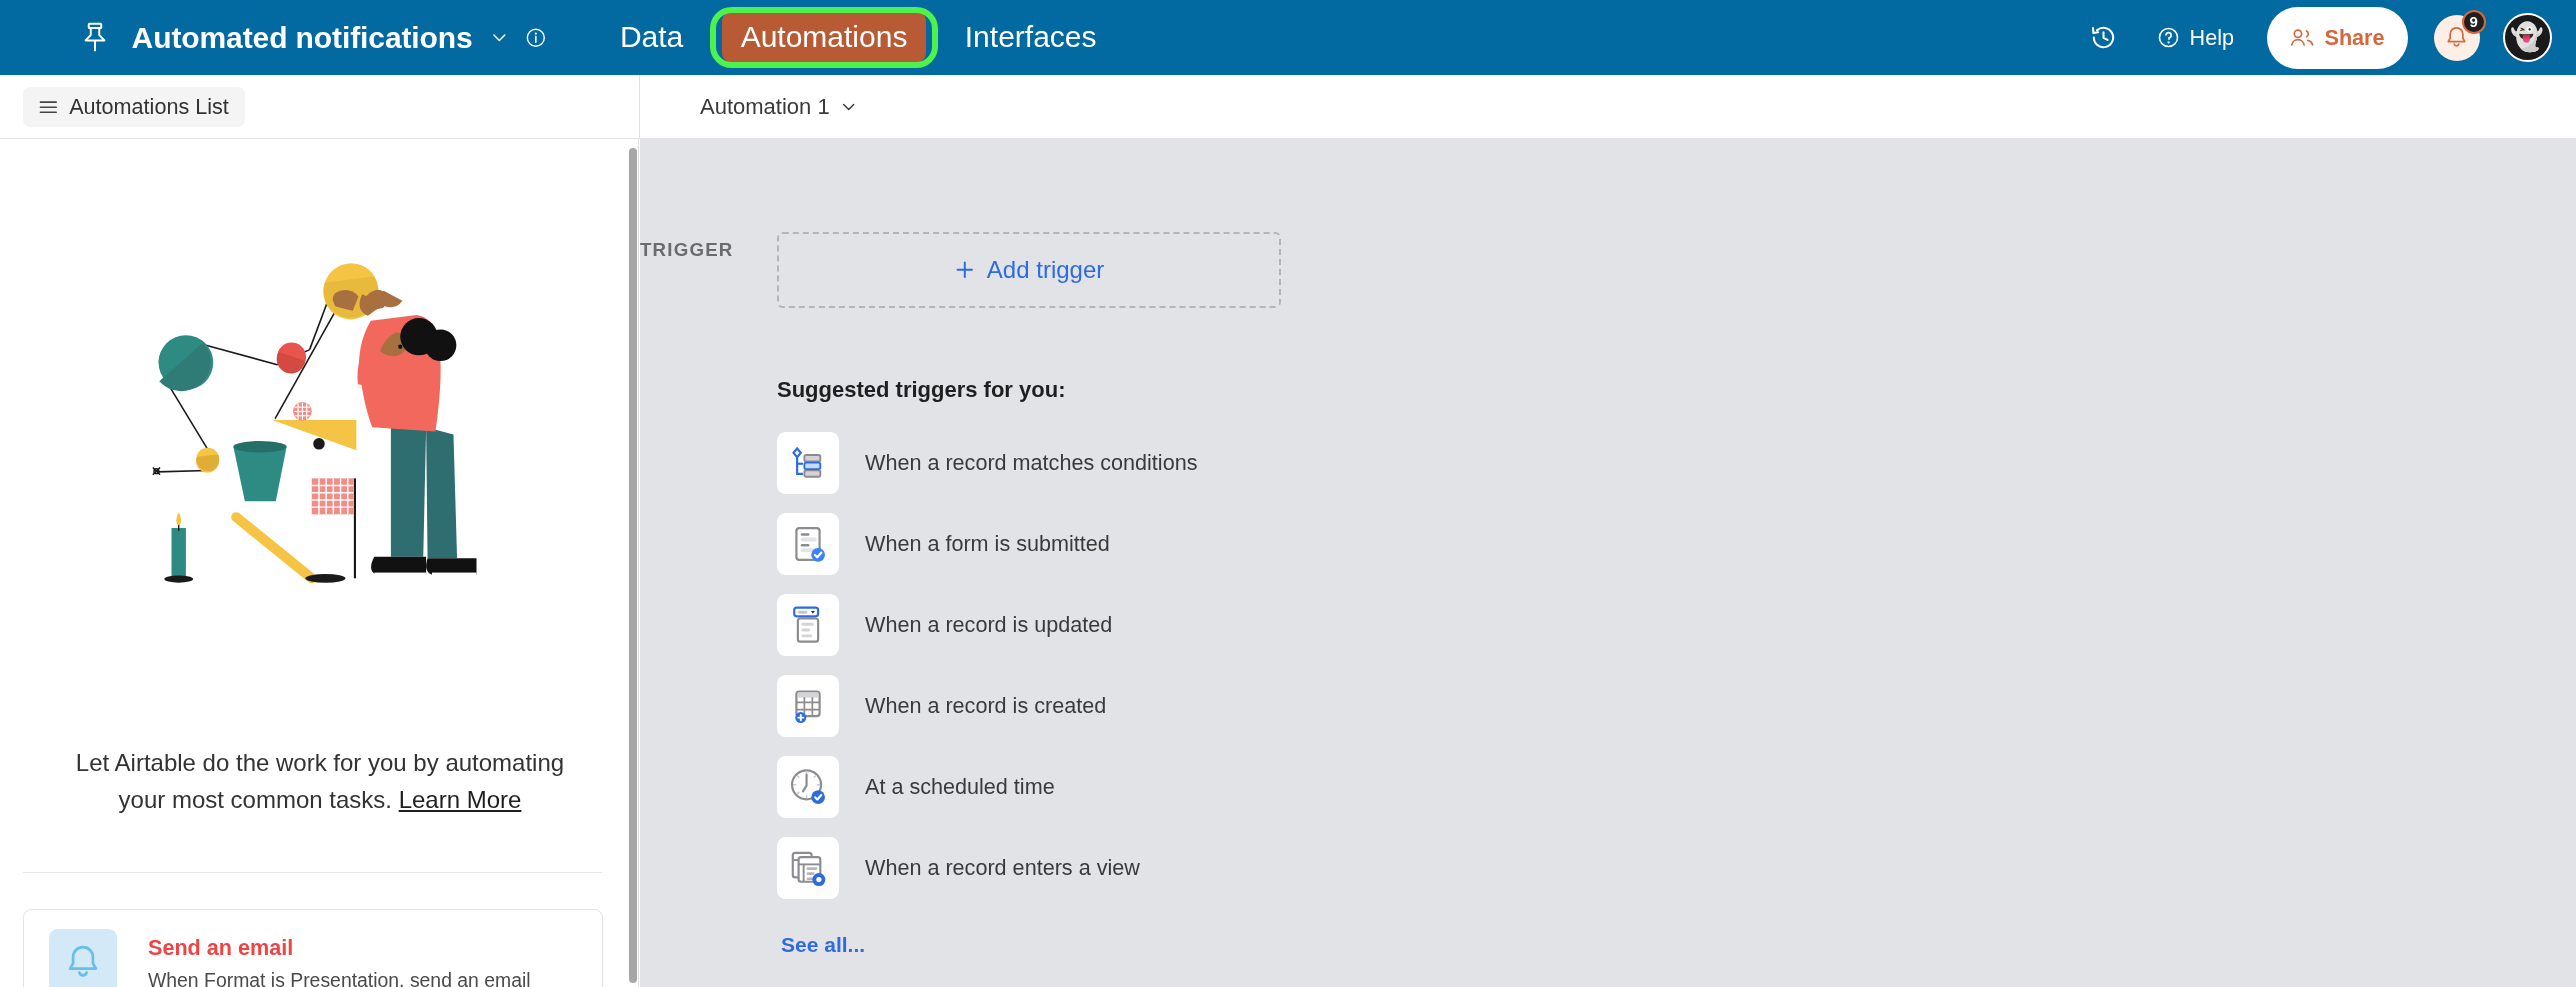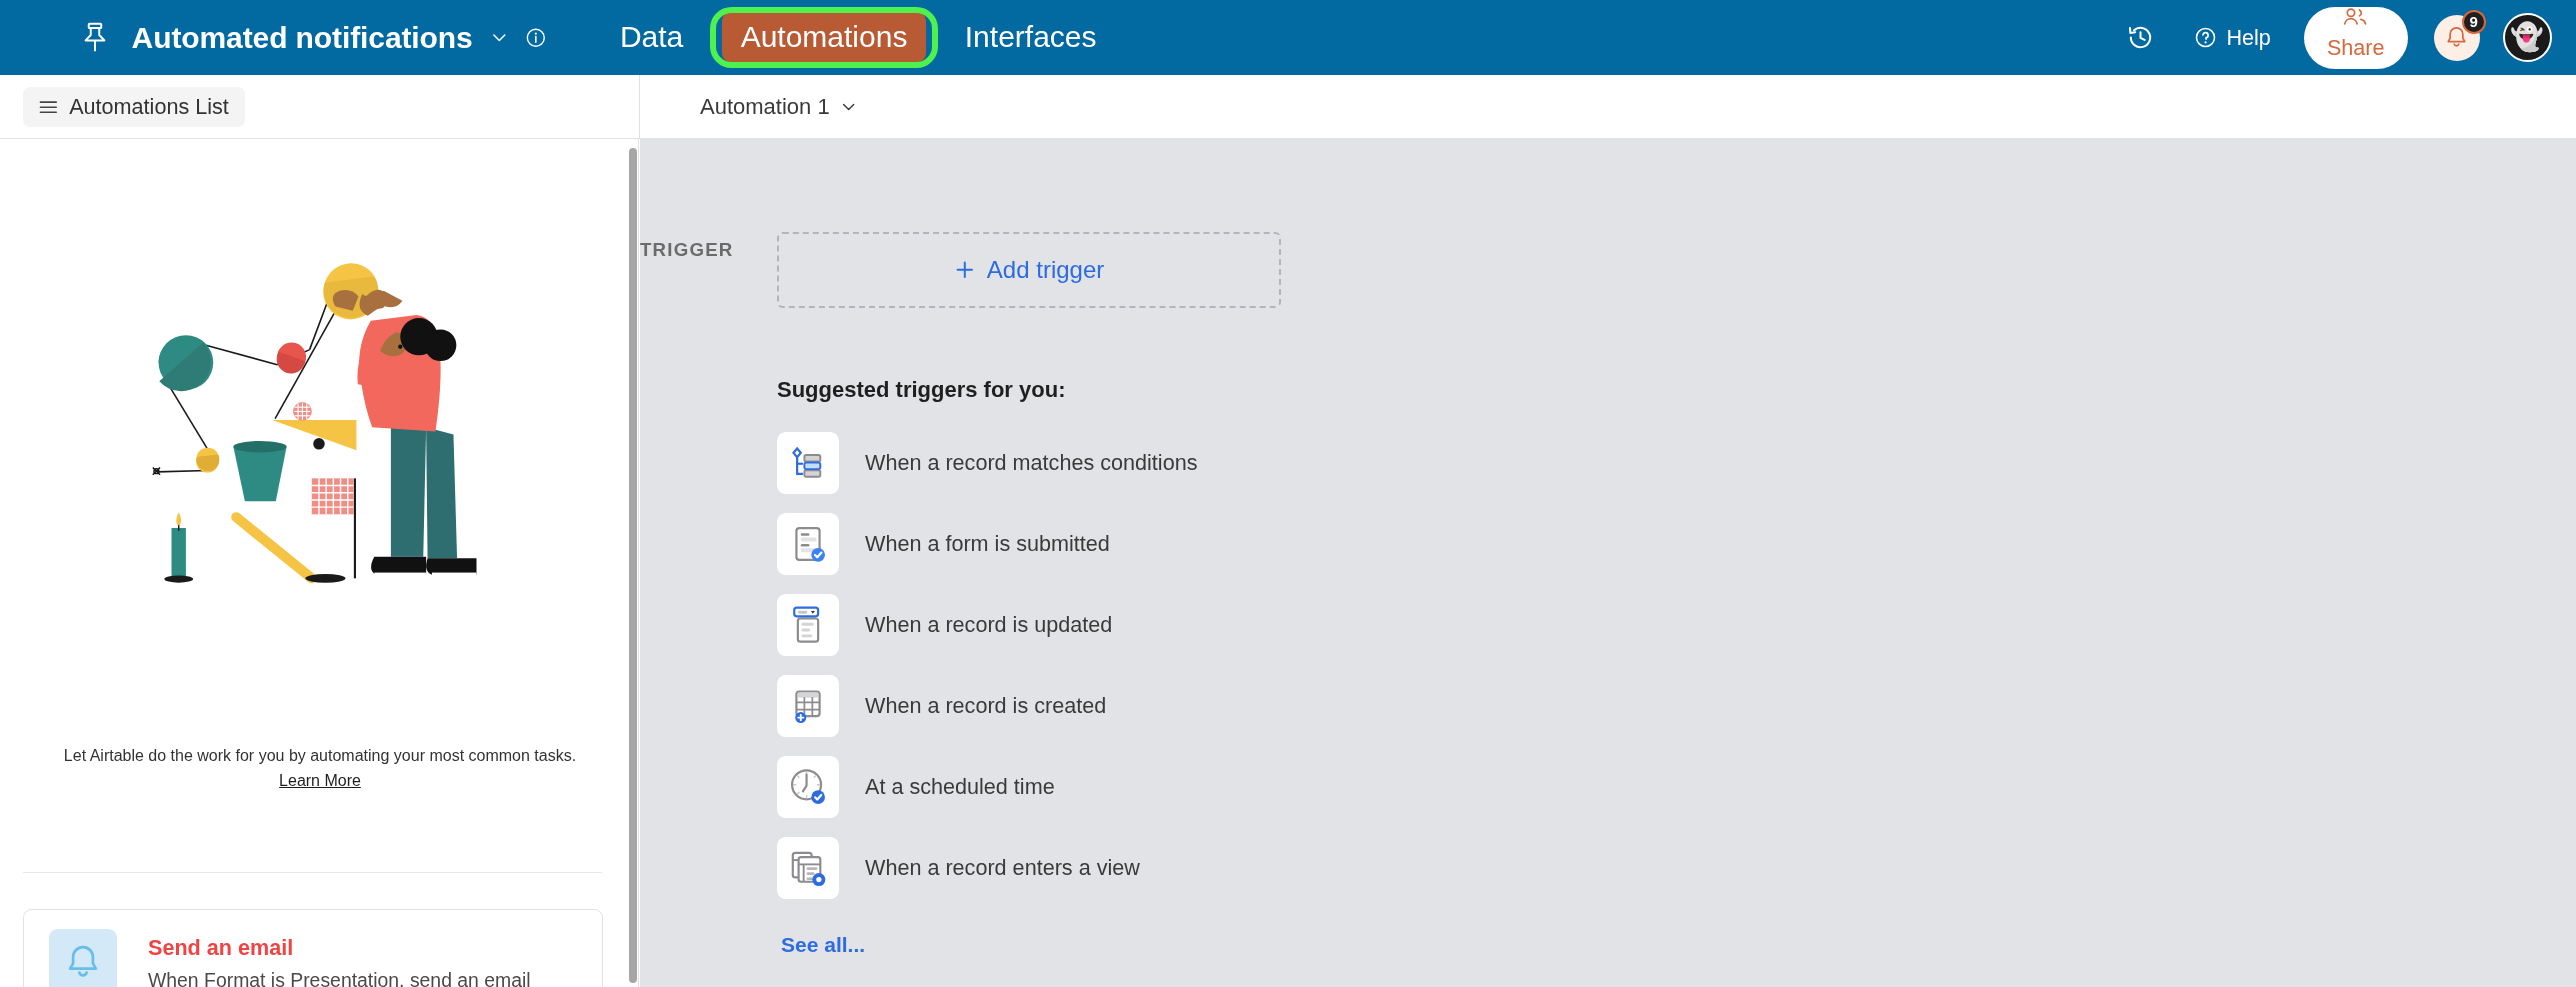--- a/index.html
+++ b/index.html
@@ -56,23 +56,22 @@
   }
   .history-icon { width: 29px; height: 29px; display:block; margin-right: 39px; }
   .help-btn { display: flex; align-items: center; gap: 9.4px; margin-right: 33px; }
   .help-q { width: 23px; height: 23px; display:block; }
   .help-label { color: #fff; font-size: 21.6px; }
   .share-btn {
     background: #fff; color: #D5683D;
     border-radius: 719px;
     height: 62px; padding: 0 23px;
     display: flex; align-items: center; gap: 10px;
-    font-size: 21.6px; font-weight: 400;
+    font-size: 21.6px; font-weight: 700;
     margin-right: 26px;
-    flex-direction: column;
   }
   .share-people { width: 24.5px; height: 18.7px; display:block; }
   .bell-wrap { position: relative; margin-right: 23px; }
   .bell-circle {
     width: 46px; height: 46px; border-radius: 719px;
     background: #FDEEE6;
     display: flex; align-items: center; justify-content: center;
   }
   .bell-glyph { width: 23px; height: 26px; display:block; }
   .bell-badge {
@@ -122,21 +121,21 @@
   .sidebar {
     position: absolute; top: 139px; left: 0;
     width: 639px; height: 849px;
     background: #ffffff;
     border-right: 0.7px solid #E0E0E0;
     overflow: hidden;
   }
   .illustration { position: absolute; left: 137px; top: 101px; width: 374px; height: 353px; }
   .empty-text {
     position: absolute; left: 52px; top: 605px; width: 536px;
-    text-align: center; font-size: 16px; line-height: 1.55; color: #333;
+    text-align: center; font-size: 24px; line-height: 1.55; color: #333;
   }
   .learn-more { text-decoration: underline; color: #1f1f1f; }
   .side-divider {
     position: absolute; left: 23px; top: 733px; width: 579px; height: 1.4px;
     background: #E8E8EA;
   }
   .card {
     position: absolute; left: 23px; width: 580px; height: 107px;
     background: #fff; border: 0.7px solid #E2E2E4; border-radius: 8.6px;
   }

